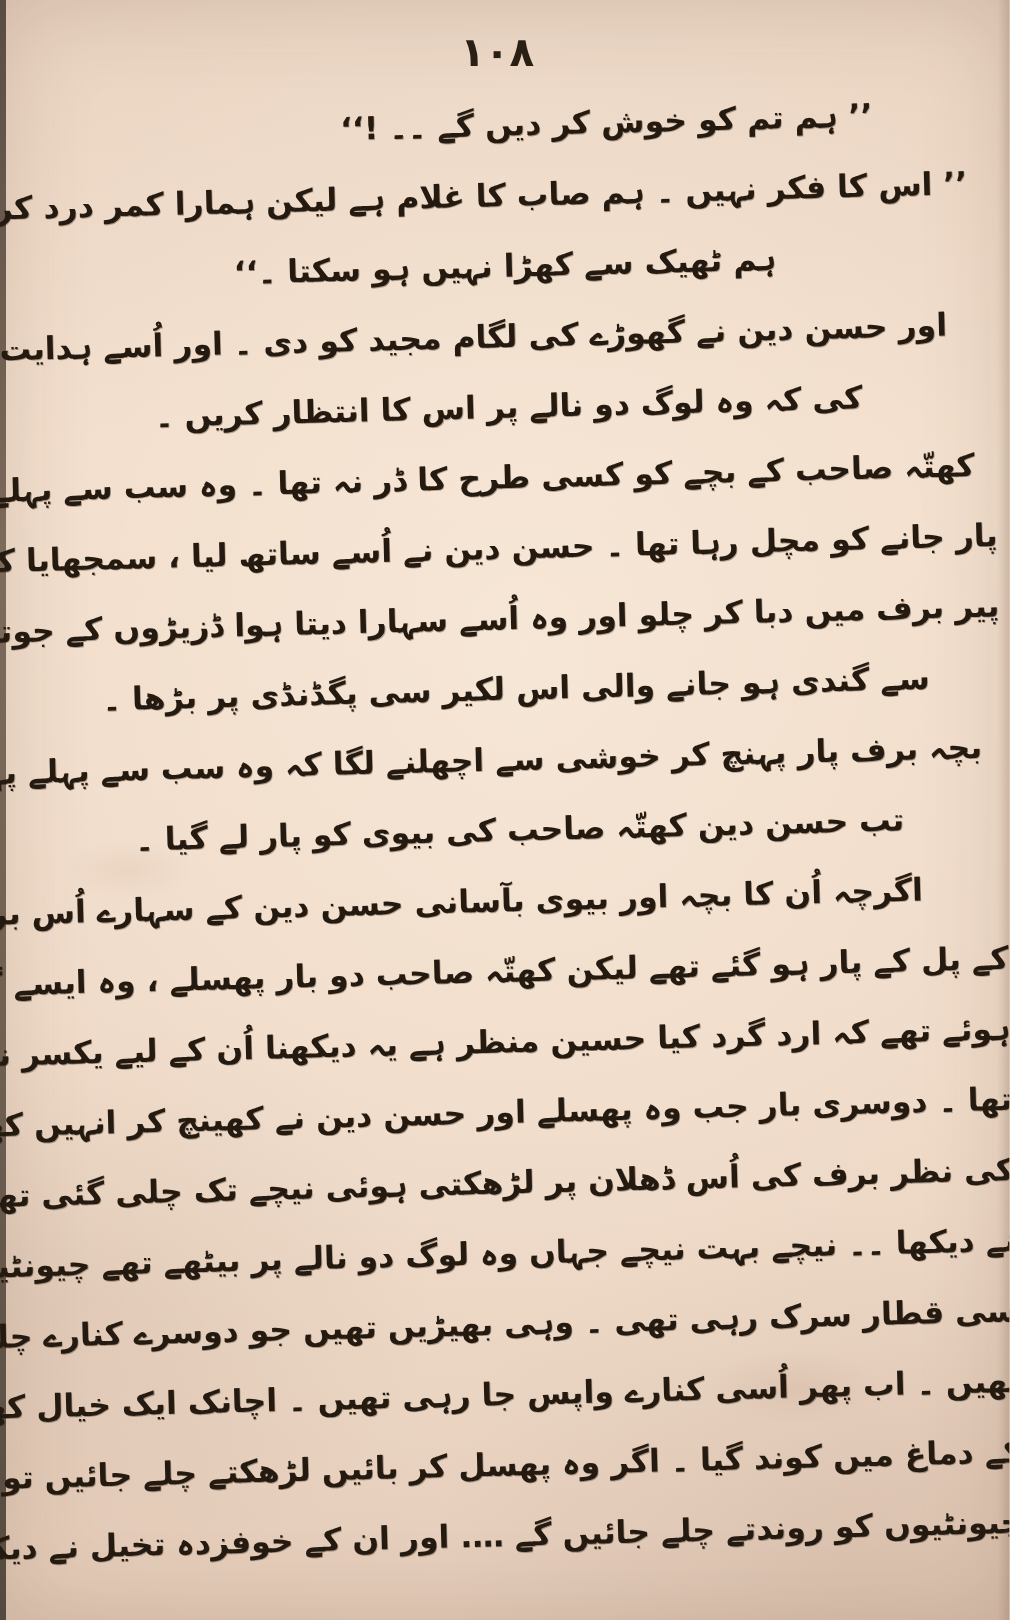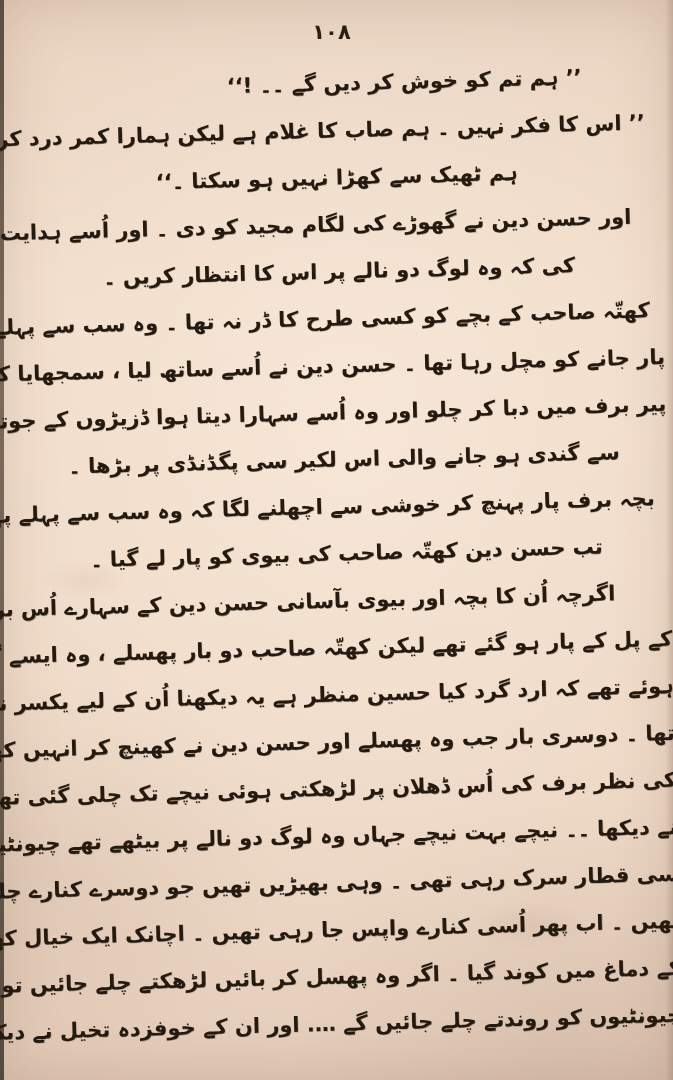--- a/index.html
+++ b/index.html
@@ -25,21 +25,21 @@
   }
   .edge-right{
     position:absolute;right:0;top:0;width:8px;height:100%;
     background:linear-gradient(270deg, rgba(90,64,44,.18), rgba(90,64,44,0));
   }
   .stain{position:absolute;border-radius:50%;pointer-events:none;}
   .stain.s1{left:40px;top:560px;width:90px;height:40px;background:radial-gradient(ellipse,rgba(140,100,70,.08),rgba(0,0,0,0) 70%);}
   .stain.s2{left:470px;top:900px;width:120px;height:50px;background:radial-gradient(ellipse,rgba(140,100,70,.09),rgba(0,0,0,0) 70%);}
   .pnum{
     position:absolute;top:20px;left:0;right:10px;text-align:center;
-    font-size:21px;font-weight:bold;color:#2a1f14;letter-spacing:2px;
+    font-size:27px;font-weight:bold;color:#2a1f14;letter-spacing:2px;
   }
   .text{
     position:absolute;top:52px;right:16px;left:10px;
     direction:rtl;
     transform:rotate(-1.5deg);transform-origin:top right;
     color:#241a10;
     font-weight:bold;font-size:21px;line-height:47px;
     text-shadow:0.5px 0.6px 0 rgba(43,29,16,.35);
   }
   .l{white-space:nowrap;height:47px;text-align:right;overflow:visible;}

